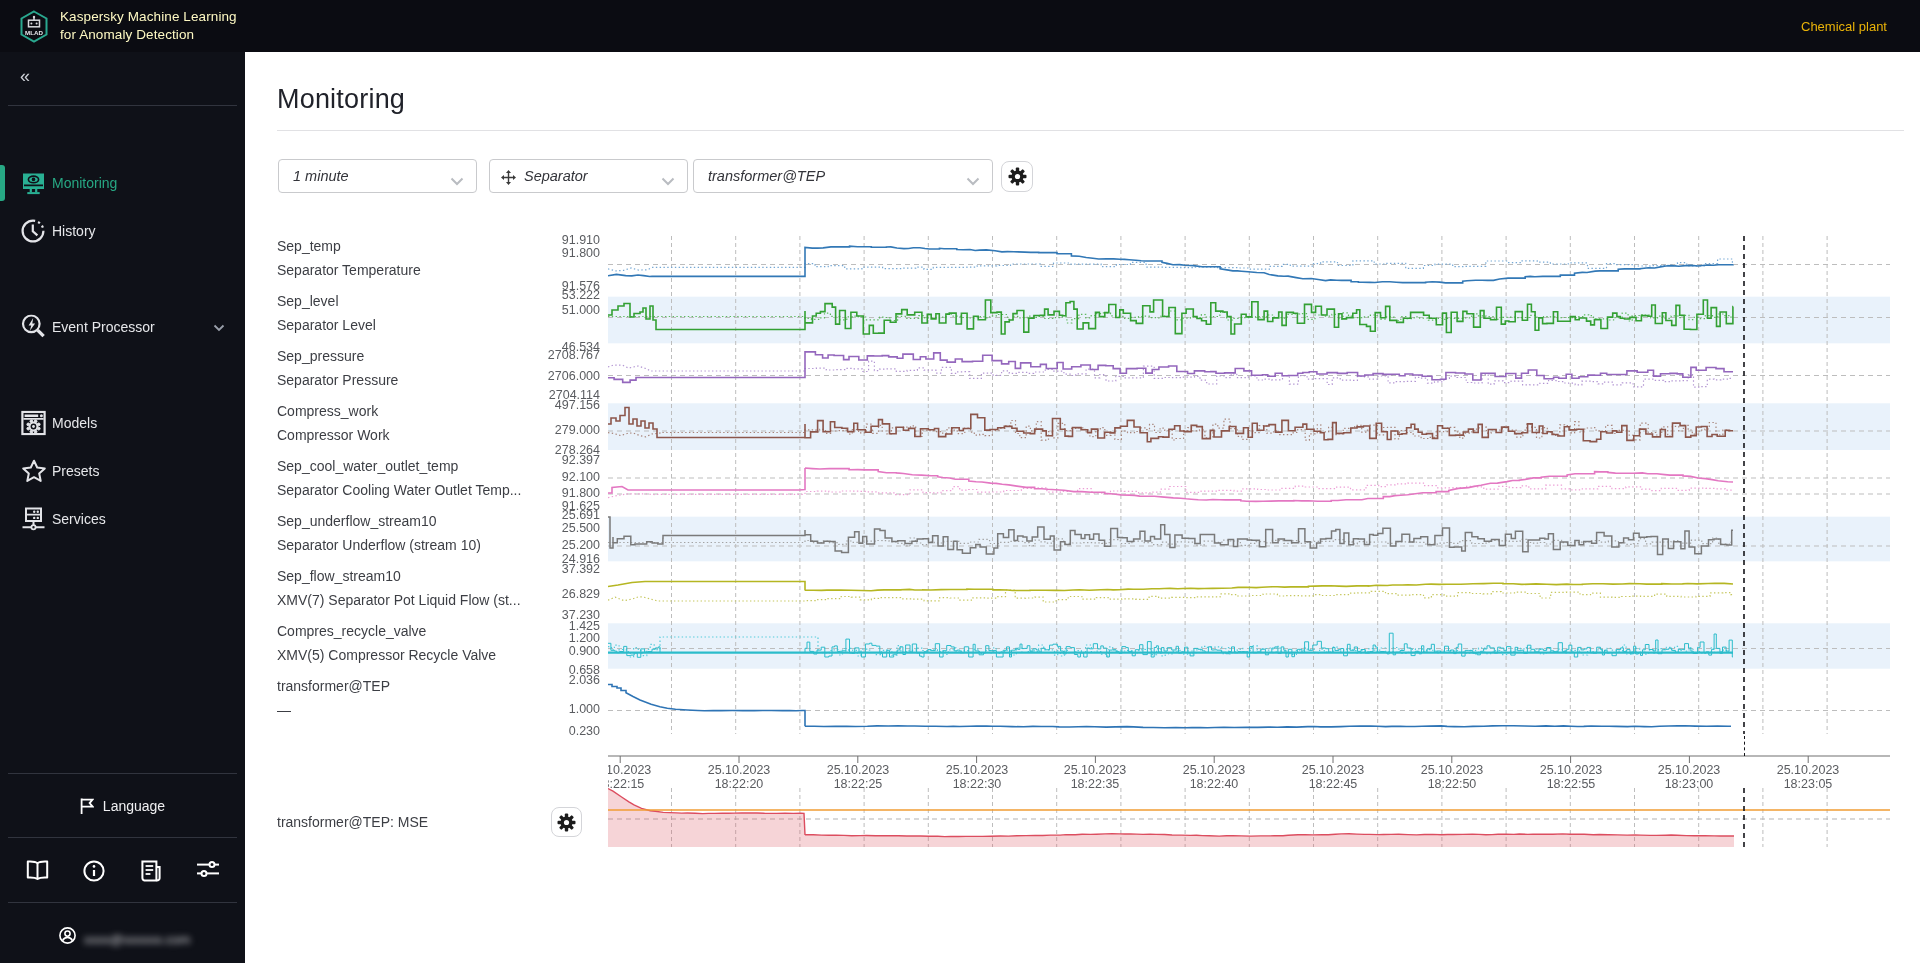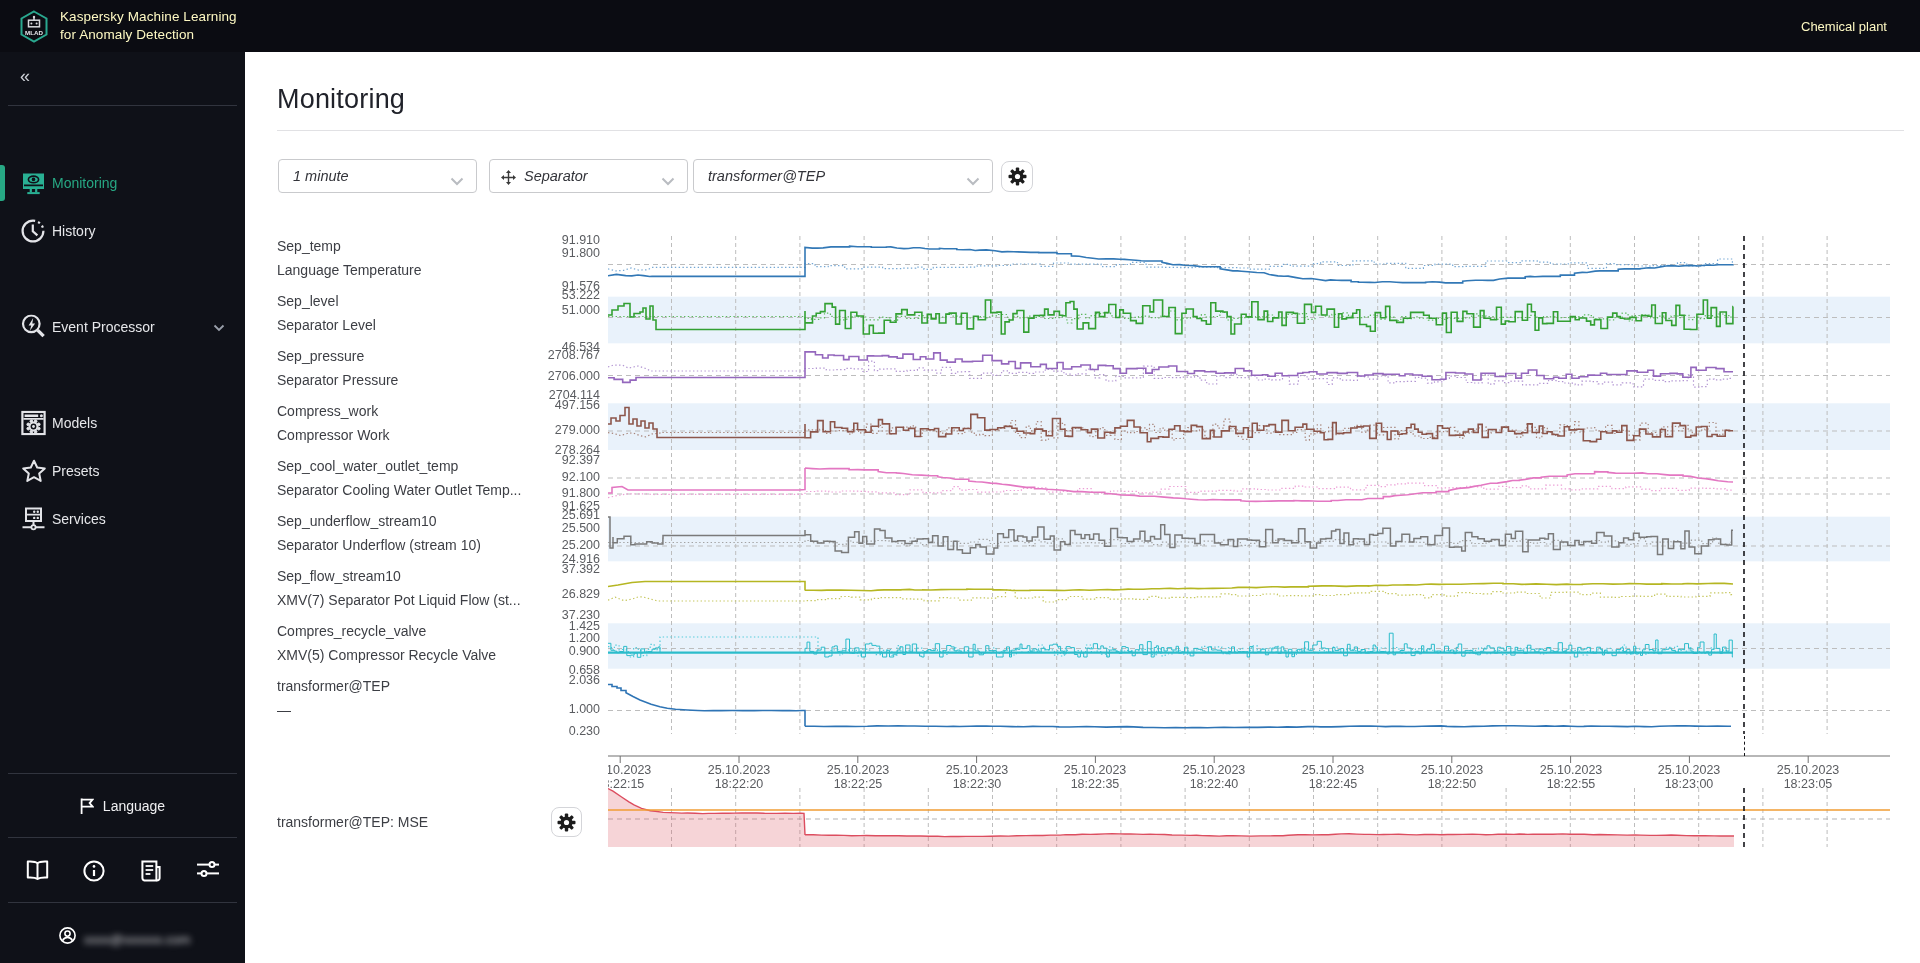--- a/index.html
+++ b/index.html
@@ -1,20 +1,20 @@
 <!DOCTYPE html>
 <html><head><meta charset="utf-8"><title>Monitoring</title>
 <style>
 * { margin:0; padding:0; box-sizing:border-box; }
 html,body { width:1920px; height:963px; background:#fff; font-family:"Liberation Sans", sans-serif; overflow:hidden; position:relative; }
 .topbar { position:absolute; left:0; top:0; width:1920px; height:52px; background:#0b0c12; z-index:5; }
 .sidebar { position:absolute; left:0; top:52px; width:245px; height:911px; background:#0f1118; z-index:4; }
 .logo { position:absolute; left:19px; top:10px; }
 .apptitle { position:absolute; left:60px; top:8px; color:#fef9c3; font-size:13.5px; line-height:18px; font-weight:400; letter-spacing:.1px }
-.plant { position:absolute; right:33px; top:19px; color:#fef9c3; font-size:13px; }
+.plant { position:absolute; right:33px; top:19px; color:#eab308; font-size:13px; }
 .collapse { position:absolute; left:20px; top:14px; color:#cdd0d6; font-size:18px; letter-spacing:-1px }
 .sep { position:absolute; left:8px; width:229px; height:0; border-top:1px solid #31343e; }
 .mi { position:absolute; left:0; width:245px; height:48px; color:#e6e7ea; font-size:14px; }
 .mi .ico { position:absolute; left:21px; top:50%; transform:translateY(-50%); display:inline-flex }
 .mi .mtxt { position:absolute; left:52px; top:50%; transform:translateY(-50%); }
 .mi.active .mtxt { color:#27a884; }
 .mi .bar { position:absolute; left:0; top:6px; width:5px; height:36px; background:#27a884; border-radius:0 3px 3px 0; }
 .mi .chev { position:absolute; left:213px; top:50%; transform:translateY(-50%); }
 .lang { position:absolute; left:0; top:743px; width:245px; text-align:center; color:#f0f0f2; font-size:14px; }
 .bicons { position:absolute; top:808px; }
@@ -210,21 +210,21 @@
         <rect x="-1.7" y="-9" width="3.4" height="4.6" rx="1" transform="rotate(180)"></rect>
         <rect x="-1.7" y="-9" width="3.4" height="4.6" rx="1" transform="rotate(225)"></rect>
         <rect x="-1.7" y="-9" width="3.4" height="4.6" rx="1" transform="rotate(270)"></rect>
         <rect x="-1.7" y="-9" width="3.4" height="4.6" rx="1" transform="rotate(315)"></rect>
       </g>
 <circle cx="0" cy="0" r="6"></circle>
 <circle cx="0" cy="0" r="2.6" fill="#ffffff"></circle>
     </svg>
   </div>
 <div class="rl" style="top:238px">Sep_temp</div>
-<div class="rl" style="top:262px">Language Temperature</div>
+<div class="rl" style="top:262px">Separator Temperature</div>
 <div class="rl" style="top:293px">Sep_level</div>
 <div class="rl" style="top:317px">Separator Level</div>
 <div class="rl" style="top:348px">Sep_pressure</div>
 <div class="rl" style="top:372px">Separator Pressure</div>
 <div class="rl" style="top:403px">Compress_work</div>
 <div class="rl" style="top:427px">Compressor Work</div>
 <div class="rl" style="top:458px">Sep_cool_water_outlet_temp</div>
 <div class="rl" style="top:482px">Separator Cooling Water Outlet Temp...</div>
 <div class="rl" style="top:513px">Sep_underflow_stream10</div>
 <div class="rl" style="top:537px">Separator Underflow (stream 10)</div>

